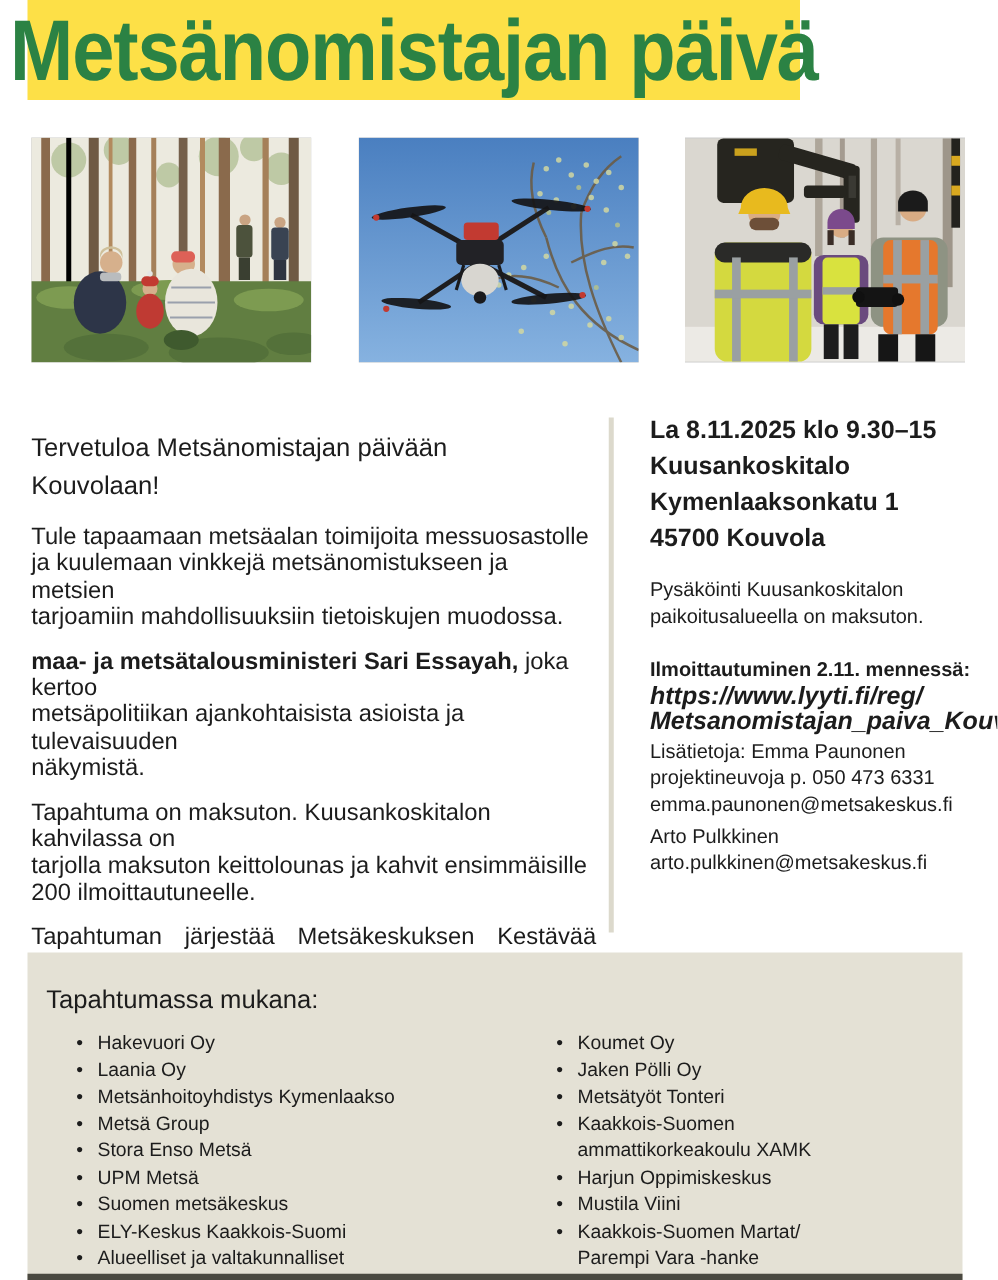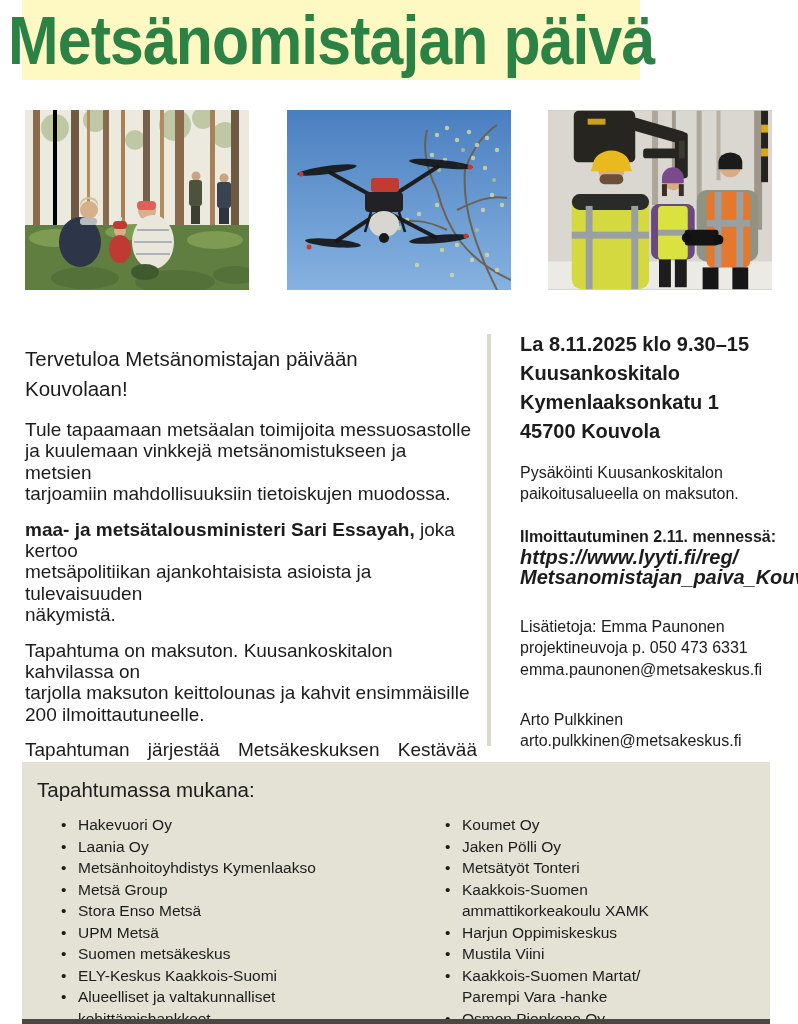--- a/index.html
+++ b/index.html
@@ -1,20 +1,20 @@
 <!DOCTYPE html>
 <html lang="fi"><head>
 <meta charset="utf-8">
 <style>
   html,body{margin:0;padding:0;background:#fff;}
   body{font-family:"Liberation Sans",sans-serif;color:#1c1c1c;}
   .page{position:relative;width:798px;height:1024px;background:#fff;overflow:hidden;margin:0 auto;}
 
   
-  .header{position:absolute;left:22px;top:0;width:618px;height:80px;background:#fef9c3;
+  .header{position:absolute;left:22px;top:0;width:618px;height:80px;background:#fde047;
           display:flex;align-items:center;justify-content:center;}
   .header h1{margin:0;font-size:69px;font-weight:700;color:#2b8244;line-height:1;
              letter-spacing:-1px;white-space:nowrap;transform:scaleX(.88);}
 
   
   .photos{position:absolute;left:25px;top:110px;width:747px;display:flex;justify-content:space-between;}
   .photo{width:224px;height:180px;overflow:hidden;background:#ccc;}
   .photo svg{display:block;}
 
   
@@ -25,26 +25,26 @@
   .para b{font-weight:700;}
 
   .divider{position:absolute;left:487px;top:334px;width:4px;height:412px;background:#dcd9cc;}
 
   .main-right{position:absolute;left:520px;top:330px;width:274px;}
   .event-details .line{font-size:20px;font-weight:700;line-height:29px;}
   .parking{font-size:16px;line-height:21.4px;margin-top:16px;white-space:pre-line;}
   .registration{margin-top:21px;}
   .reg-title{font-size:16px;font-weight:700;line-height:21px;}
   .reg-url .line{font-size:20px;font-weight:700;line-height:20px;font-style:italic;}
-  .contact{margin-top:29px;}
+  .contact{margin-top:4px;}
   .contact .line{font-size:16px;line-height:21.4px;}
 
   
   .participants{position:absolute;left:22px;top:762px;width:748px;height:262px;background:#e4e1d5;
-                box-sizing:border-box;padding:16px 0 0 15px;}
+                box-sizing:border-box;padding:26px 0 0 15px;}
   .participants h2{font-size:20.5px;font-weight:400;margin:0 0 12px 0;}
   .lists{display:flex;align-items:flex-start;}
   .plist{margin:0;padding:0;list-style:none;}
   .plist li{position:relative;padding-left:19px;font-size:15.5px;line-height:21.5px;white-space:pre-line;}
   .plist li::before{content:"\2022";position:absolute;left:2px;top:0;}
   .plist.left-list{width:372px;margin-left:22px;}
   .plist.right-list{margin-left:12px;width:320px;}
 
   .bottom-strip{position:absolute;left:22px;top:1019px;width:748px;height:5px;background:#4a4941;}
 </style>

